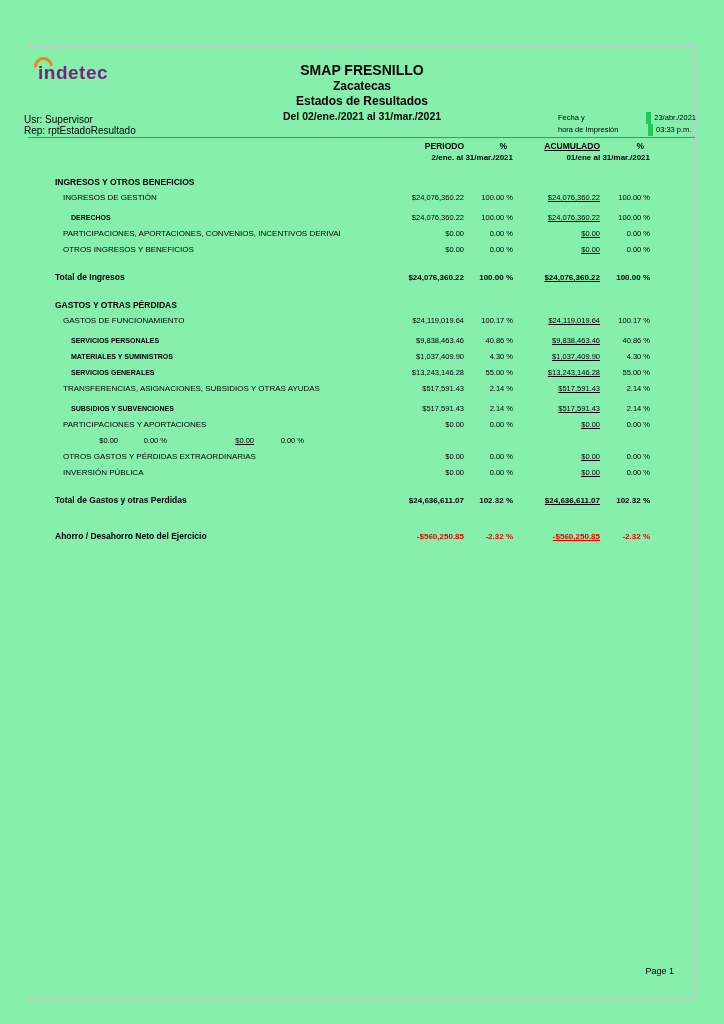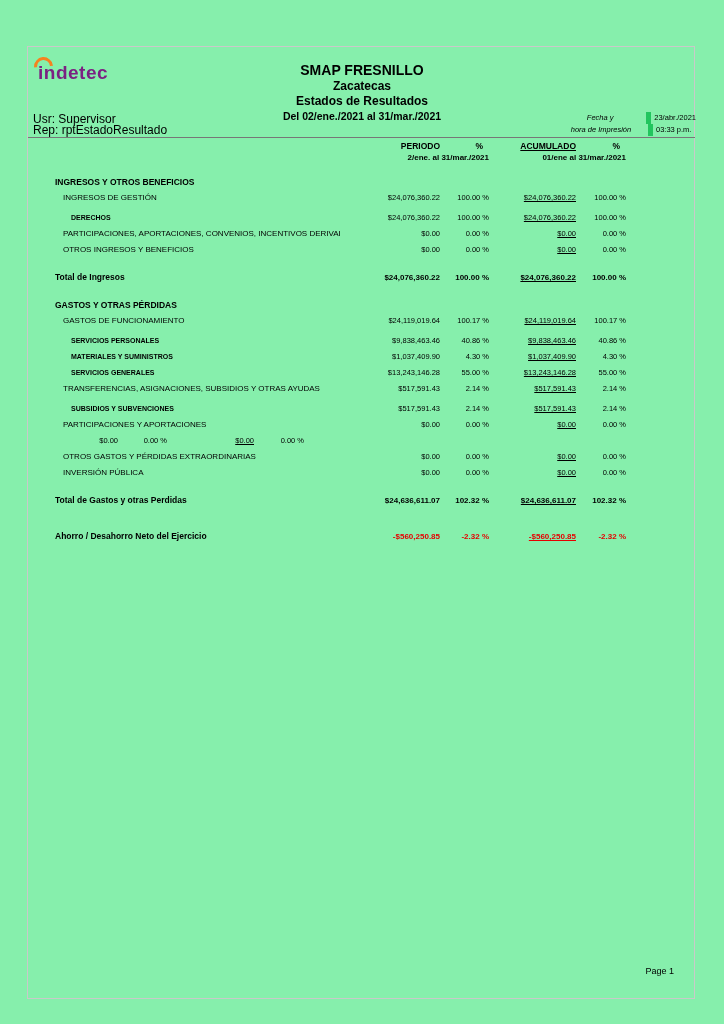--- a/index.html
+++ b/index.html
@@ -61,42 +61,41 @@
     text-align: center;
   }
   .hc-title      { font-size: 14px;   font-weight: bold; line-height: 17px; }
   .hc-subtitle   { font-size: 12px;   font-weight: bold; line-height: 15px; }
   .hc-reportname { font-size: 12px;   font-weight: bold; line-height: 15px; }
   .hc-period     { font-size: 10.5px; font-weight: bold; line-height: 14px; }
 
   
   .meta-left {
     position: absolute;
-    left: 33px;
+    left: 24px;
     top: 114px;
-    font-size: 12px;
+    font-size: 10px;
     line-height: 11px;
   }
 
   
   .meta-right {
     position: absolute;
     left: 558px;
     top: 112px;
     width: 138px;
     font-size: 7.5px;
   }
   .meta-row { display: flex; height: 12px; line-height: 12px; }
   .meta-label {
     width: 90px;
-    text-align: center;
+    text-align: left;
     padding-right: 4px;
     box-sizing: border-box;
     white-space: nowrap;
-    font-style: italic;
   }
   .meta-value {
     flex: 1;
     border-left: 5px solid #22c55e;
     padding-left: 3px;
     white-space: nowrap;
   }
 
   .rule {
     position: absolute;
@@ -105,21 +104,21 @@
     width: 667px;
     border-top: 1px solid #777777;
   }
 
   
   .row {
     display: flex;
     align-items: baseline;
     height: 16px;
     line-height: 16px;
-    padding-right: 69px;
+    padding-right: 45px;
     box-sizing: border-box;
   }
   .cell { white-space: nowrap; }
   .cell.label { flex: 1; overflow: hidden; }
   .cell.amount1 { width: 90px; text-align: right; }
   .cell.pct1    { width: 49px; text-align: right; }
   .cell.amount2 { width: 87px; text-align: right; text-decoration: underline; }
   .cell.pct2    { width: 50px; text-align: right; }
   .cell.span1   { width: 139px; text-align: right; }
   .cell.span2   { width: 137px; text-align: right; }

